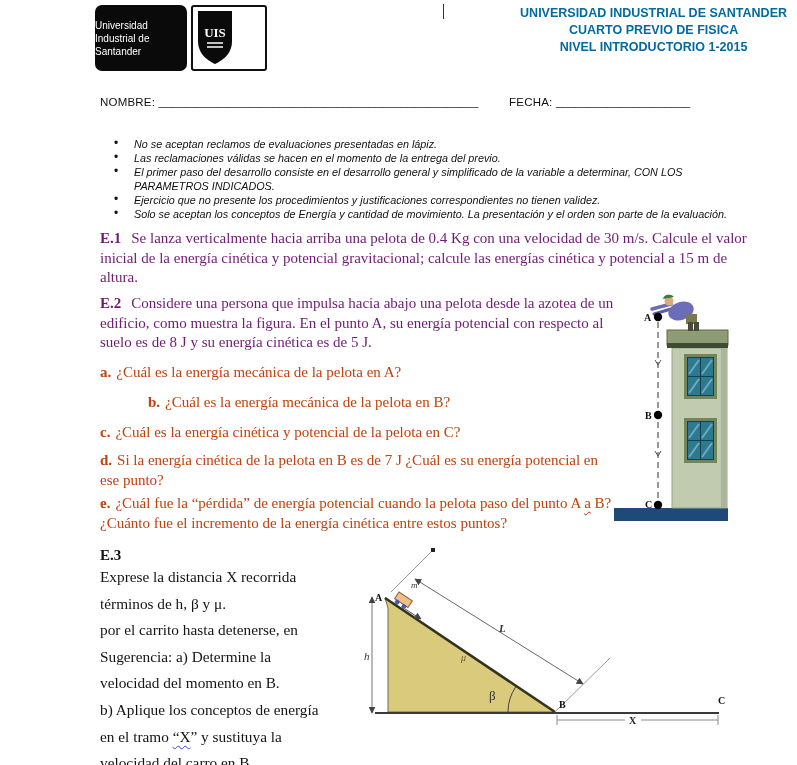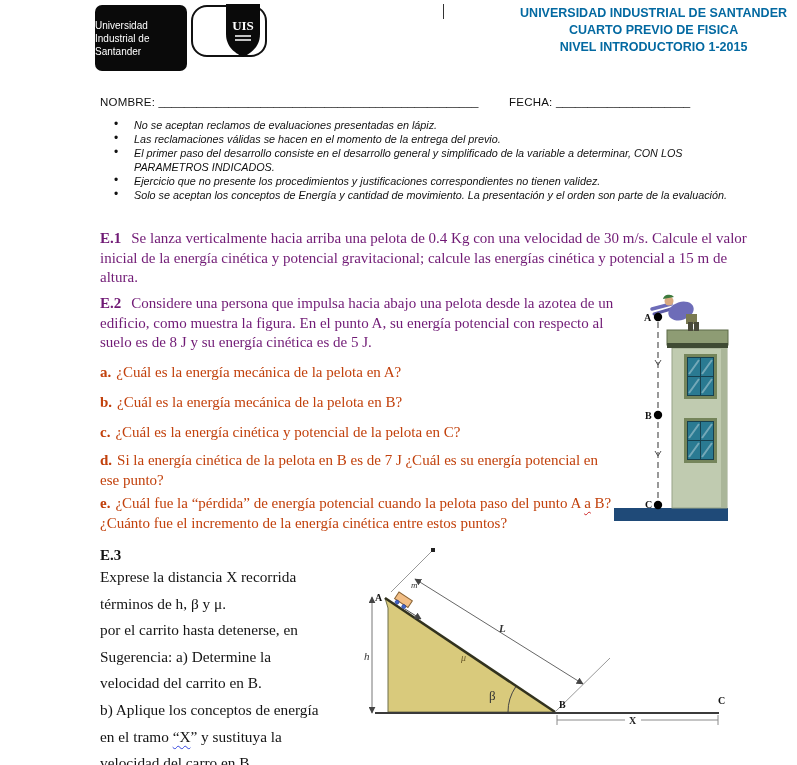--- a/index.html
+++ b/index.html
@@ -9,41 +9,41 @@
     font-family:"Liberation Serif", serif; color:#1a1a1a; overflow:hidden;
   }
   
   .logo-black{
     position:absolute; left:95px; top:5px; width:92px; height:66px;
     background:#0a0a0a; border-radius:7px; color:#fff;
     font-family:"Liberation Sans", sans-serif; font-size:10px; line-height:13px;
     display:flex; flex-direction:column; justify-content:center; text-align:left;
   }
   .logo-uis{
-    position:absolute; left:191px; top:5px; width:76px; height:52px;
-    background:#ffffff; border:2px solid #111; border-radius:16px;
-    display:flex; align-items:center; justify-content:flex-end;
+    position:absolute; left:191px; top:5px; width:76px; height:66px;
+    background:#ffffff; border:2px solid #111; border-radius:3px;
+    display:flex; align-items:center; justify-content:flex-start;
   }
   .cursor-artifact{ position:absolute; left:443px; top:4px; width:1px; height:15px; background:#333; }
   .header-title{
     position:absolute; right:10px; top:5px; text-align:center;
     font-family:"Liberation Sans", sans-serif; font-weight:bold;
     font-size:12.5px; line-height:17px; color:#0369a1;
   }
   
   .form-row{
     position:absolute; left:100px; top:96px; width:660px;
     font-family:"Liberation Sans", sans-serif; font-size:11.5px; color:#111;
     white-space:nowrap; letter-spacing:.2px;
   }
   .form-row .blank{ letter-spacing:0; }
   .form-row .gap{ display:inline-block; width:24px; }
   
   .instructions{
-    position:absolute; left:112px; top:119px; width:632px;
+    position:absolute; left:112px; top:138px; width:632px;
     font-family:"Liberation Sans", sans-serif; font-style:italic;
     font-size:10.8px; line-height:13.5px; color:#111; list-style:none;
   }
   .instructions li{ position:relative; padding-left:22px; margin-bottom:.5px; }
   .instructions li::before{
     content:"\2022"; position:absolute; left:2px; top:-1px;
     font-style:normal; font-size:12px;
   }
   
   .prob{ position:absolute; font-size:15px; line-height:19.5px; color:#701a75; }
@@ -105,21 +105,21 @@
     <span class="pnum">E.1</span><span>Se lanza verticalmente hacia arriba una pelota de 0.4 Kg con una velocidad de 30 m/s. Calcule el valor inicial de la energía cinética y potencial gravitacional; calcule las energías cinética y potencial a 15 m de altura.</span>
   </p>
 
   <p class="prob" style="left:100px; top:294px; width:517px;">
     <span class="pnum">E.2</span><span>Considere una persona que impulsa hacia abajo una pelota desde la azotea de un edificio, como muestra la figura. En el punto A, su energía potencial con respecto al suelo es de 8 J y su energía cinética es de 5 J.</span>
   </p>
 
   <p class="q" style="top:363px;">
     <b class="qletter">a.</b><span>¿Cuál es la energía mecánica de la pelota en A?</span>
   </p>
-  <p class="q" style="top:393px;">
+  <p class="q" style="top:393px;margin-left:48px;">
     <b class="qletter">b.</b><span>¿Cuál es la energía mecánica de la pelota en B?</span>
   </p>
   <p class="q" style="top:423px;">
     <b class="qletter">c.</b><span>¿Cuál es la energía cinética y potencial de la pelota en C?</span>
   </p>
   <p class="q" style="top:451px;">
     <b class="qletter">d.</b><span>Si la energía cinética de la pelota en B es de 7 J ¿Cuál es su energía potencial en ese punto?</span>
   </p>
   <p class="q" style="top:494px;">
     <b class="qletter">e.</b><span>¿Cuál fue la “pérdida” de energía potencial cuando la pelota paso del punto A </span><span class="sq-red">a</span><span> B? ¿Cuánto fue el incremento de la energía cinética entre estos puntos?</span>
@@ -176,21 +176,21 @@
     <text x="37" y="131" font-size="10" font-weight="bold" fill="#111">B</text>
     <text x="37" y="220" font-size="10" font-weight="bold" fill="#111">C</text>
   </svg>
 
   <div class="e3-head">E.3</div>
   <div class="e3-lines">
     <div class="ln">Exprese la distancia X recorrida</div>
     <div class="ln">términos de h, β y  μ.</div>
     <div class="ln">por el carrito hasta detenerse, en</div>
     <div class="ln">Sugerencia: a) Determine la</div>
-    <div class="ln">velocidad del carrito en B.</div>
+    <div class="ln">velocidad del momento en B.</div>
     <div class="ln">b) Aplique los conceptos de energía</div>
     <div class="ln"><span>en el tramo </span><span class="sq-blue">“X</span><span>” y sustituya la</span></div>
     <div class="ln">velocidad del carro en B.</div>
   </div>
 
   <svg class="fig" style="left:363px; top:542px;" width="434" height="218" viewBox="0 0 434 218">
     <defs>
       <marker id="arr" viewBox="0 0 10 10" refX="9" refY="5" markerWidth="7" markerHeight="7" orient="auto-start-reverse">
         <path d="M0,0 L10,5 L0,10 Z" fill="#444"></path>
       </marker>

